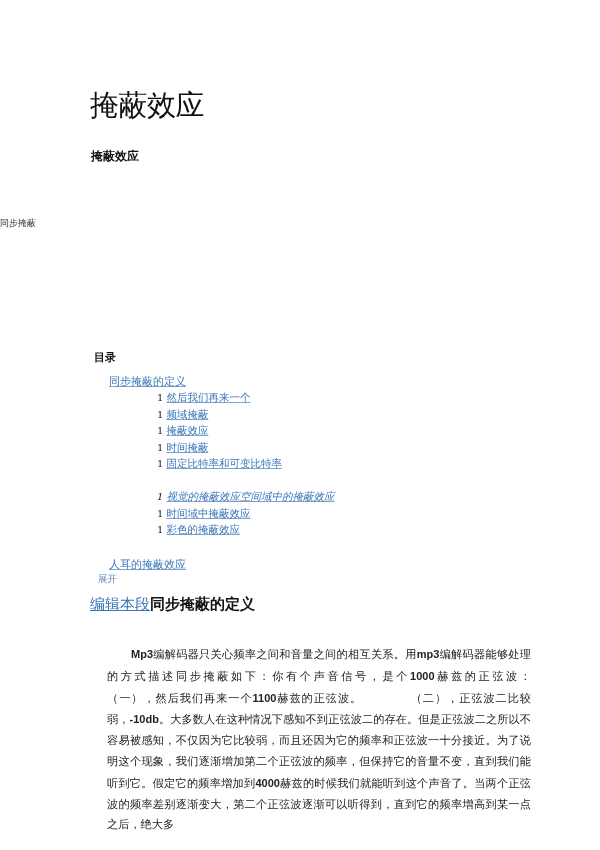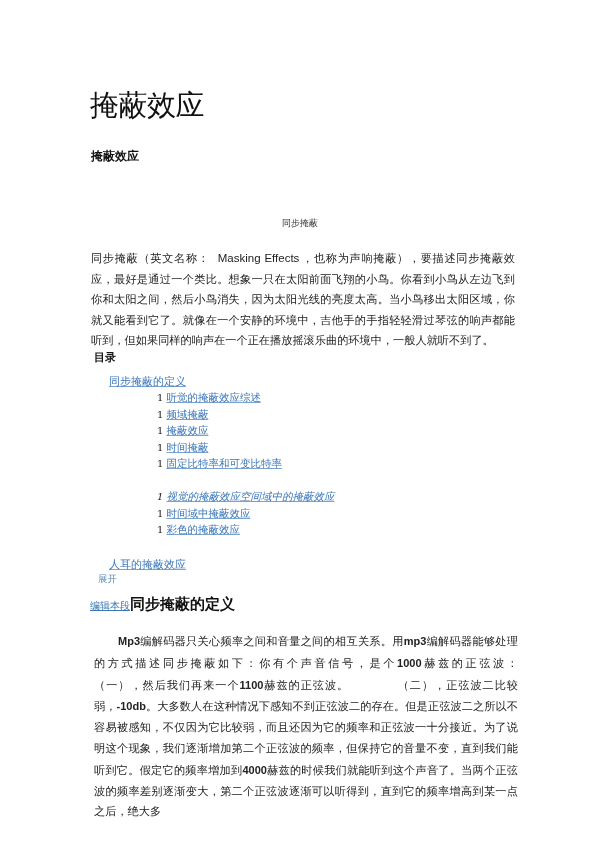--- a/index.html
+++ b/index.html
@@ -35,21 +35,21 @@
       left: 91px; top: 148px;
       font-family: "DejaVu Sans", "Liberation Sans", sans-serif;
       font-size: 12px;
       font-weight: bold;
       color: #111111;
     }
     .caption {
       position: absolute;
       left: 0; top: 217px;
       width: 600px;
-      text-align: center;
+      text-align: left;
       font-size: 9px;
       color: #333333;
     }
     .intro {
       position: absolute;
       left: 91px; top: 248px;
       width: 424px;
       font-size: 11.2px;
       line-height: 20.5px;
       color: #222222;
@@ -97,68 +97,67 @@
       font-size: 9.5px;
       color: #5a86b8;
       cursor: pointer;
     }
     .section-heading {
       position: absolute;
       left: 90px; top: 594px;
       white-space: nowrap;
     }
     .section-heading .edit {
-      font-size: 10px;
+      font-size: 15px;
       color: #3a76b8;
       text-decoration: underline;
     }
     .section-heading .htext {
       font-family: "DejaVu Sans", "Liberation Sans", sans-serif;
       font-size: 15px;
       font-weight: bold;
       color: #111111;
     }
     .body-text {
       position: absolute;
       left: 91px; top: 628px;
       width: 424px;
       font-size: 11.2px;
       line-height: 20.8px;
       color: #222222;
-      margin: 3px;
+      margin: 16px;
       text-align: justify;
     }
     .body-text .latin {
       font-family: "Liberation Sans", sans-serif;
       font-weight: bold;
       font-size: 11px;
     }
     .indent { display: inline-block; width: 24px; }
   </style>
 </head>
 <body>
 
 <div class="page">
 
   <h1 class="title">掩蔽效应</h1>
 
   <div class="subtitle">掩蔽效应</div>
 
   <div class="caption">同步掩蔽</div>
 
-  <p class="intro"><span>同步掩蔽（英文名称：</span><span class="en">Masking Effects</span><span>，也称为声响掩蔽），要描述同步掩蔽效应，最好是通过一个类比。想象一只在太阳前面飞翔的小鸟。你看到小鸟从左边飞到你和太阳之间，然后小鸟消失，因为太阳光线的亮度太高。当小鸟移出太阳区域，你就又能看到它了。就像在一个安静的环境中，吉他手的手指轻轻滑过琴弦的响声都能听到，但如果同样的响声在一个正在播放摇滚乐曲的环境中，一般人就听不到了。</span></p>
 
   <div class="toc-title">目录</div>
 
   <div class="toc-h1" style="top:374px;">
     <a class="link">同步掩蔽的定义</a>
   </div>
 
   <div class="toc-item" style="top:391px;">
-    <span class="bullet">1</span><a class="link">听觉的掩蔽效应综述</a>
+    <span class="bullet">1</span><a class="link">然后我们再来一个</a>
   </div>
   <div class="toc-item" style="top:408px;">
     <span class="bullet">1</span><a class="link">频域掩蔽</a>
   </div>
   <div class="toc-item" style="top:424px;">
     <span class="bullet">1</span><a class="link">掩蔽效应</a>
   </div>
   <div class="toc-item" style="top:441px;">
     <span class="bullet">1</span><a class="link">时间掩蔽</a>
   </div>

